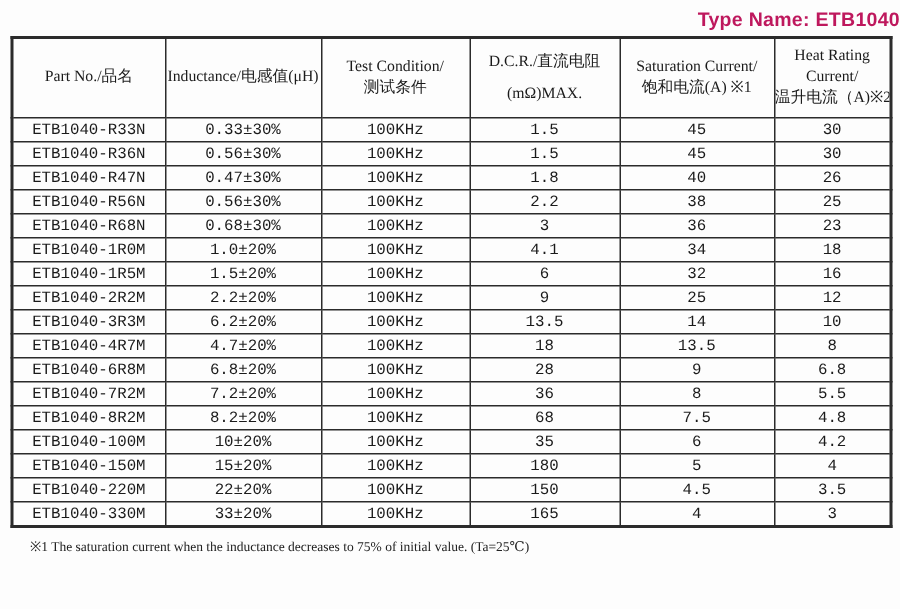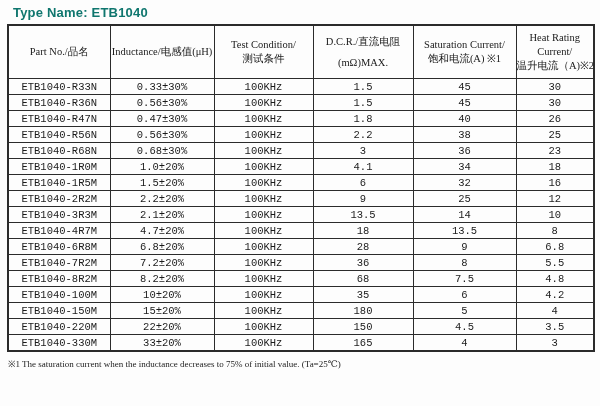--- a/index.html
+++ b/index.html
@@ -10,28 +10,27 @@
   #page {
     position: relative;
     width: 600px;
     height: 406px;
     background: #fdfdfd;
     font-family: "Liberation Serif", "DejaVu Serif", serif;
     color: #1a1a1a;
     overflow: hidden;
   }
   .title {
-    text-align: left;
+    text-align: right;
     font-family: "Liberation Sans", "DejaVu Sans", sans-serif;
     font-weight: bold;
     font-size: 13px;
     padding-top: 5px;
     letter-spacing: 0.2px;
-    color: #0f766e;
-    margin-left: 13px;
+    color: #be185d;
   }
   table.spec {
     border-collapse: collapse;
     table-layout: fixed;
     width: 586px;
     margin: 4px 0 0 7px;
     border: 2px solid #2b2b2b;
   }
   table.spec th, table.spec td {
     border: 1px solid #2b2b2b;
@@ -49,21 +48,21 @@
     font-family: "Liberation Serif", "DejaVu Serif", serif;
   }
   
   table.spec th:nth-child(4) { line-height: 2.0; text-align: center; }
   table.spec td {
     height: 15px;
     font-size: 10.5px;
     font-family: "Liberation Mono", "DejaVu Sans Mono", monospace;
   }
   .footnotes {
-    margin: 8px 0 0 8px;
+    margin: 8px 0 0 20px;
     font-size: 9px;
     line-height: 1.1;
     color: #222;
   }
   .footnote { margin-bottom: 7px; }
 </style>
 </head>
 <body>
 
 <div id="page">
@@ -149,21 +148,21 @@
         <tr>
           <td>ETB1040-2R2M</td>
           <td>2.2±20%</td>
           <td>100KHz</td>
           <td>9</td>
           <td>25</td>
           <td>12</td>
         </tr>
         <tr>
           <td>ETB1040-3R3M</td>
-          <td>2.1±20%</td>
+          <td>6.2±20%</td>
           <td>100KHz</td>
           <td>13.5</td>
           <td>14</td>
           <td>10</td>
         </tr>
         <tr>
           <td>ETB1040-4R7M</td>
           <td>4.7±20%</td>
           <td>100KHz</td>
           <td>18</td>

